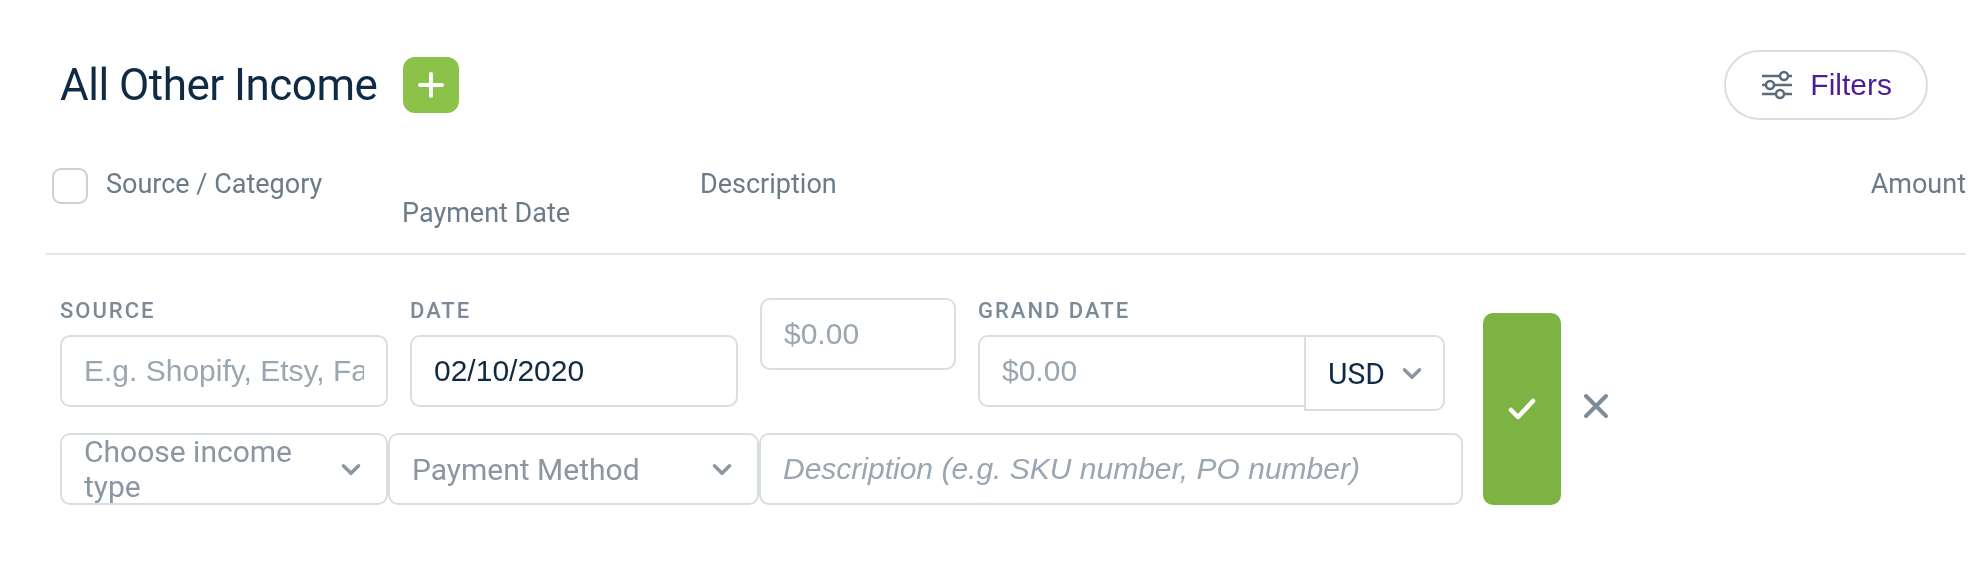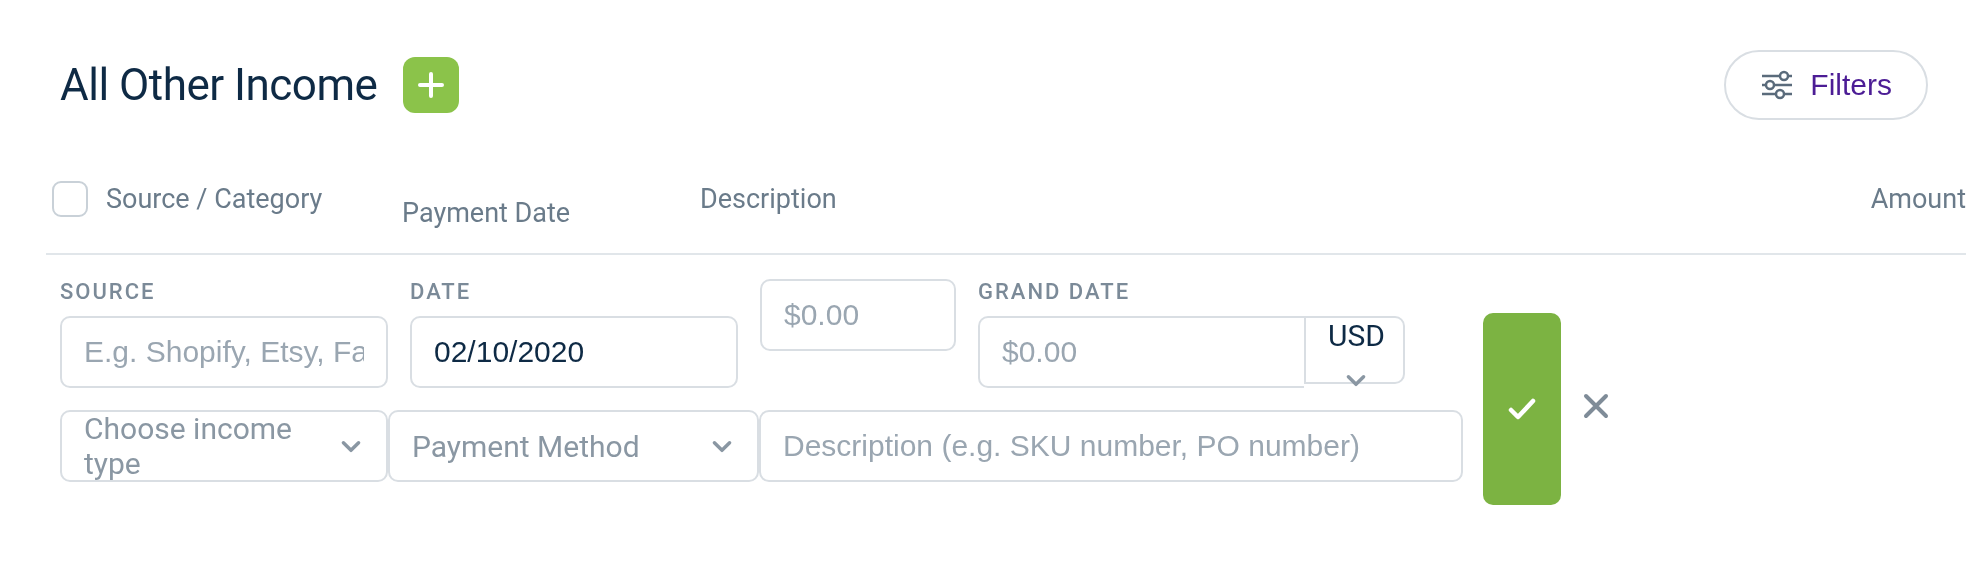--- a/index.html
+++ b/index.html
@@ -49,21 +49,20 @@
     background: #fff;
     border: 2px solid #d9dee3;
     border-radius: 38px;
     padding: 16px 34px;
     font-size: 30px;
     color: #4c1d95;
     cursor: pointer;
   }
   .table-header {
     display: flex;
-    align-items: center;
     border-bottom: 2px solid #e1e6ea;
     padding-bottom: 24px;
     padding-left: 6px;
     padding-right: 0;
     min-height: 62px;
     width: 1920px;
     margin-left: -14px;
   }
   .chk-wrap {
     width: 54px;
@@ -78,21 +77,21 @@
     background: #fff;
     cursor: pointer;
   }
   .th {
     font-size: 27px;
     color: #6a7b8a;
     font-weight: 400;
   }
   .form-row {
     display: flex;
-    align-items: flex-start;
+    align-items: flex-end;
     gap: 20px;
     margin-top: 24px;
   }
   .form-cols {
     display: flex;
     flex-direction: column;
     gap: 22px;
   }
   .row1 {
     display: flex;
@@ -134,36 +133,35 @@
   }
   .currency-group {
     display: flex;
   }
   .currency-group .input {
     border-top-right-radius: 0;
     border-bottom-right-radius: 0;
     border-right: none;
   }
   .currency-select {
-    height: 68px;
+    height: 76px;
     border: 2px solid #d9dee3;
     border-left: 2px solid #d9dee3;
     border-top-right-radius: 10px;
     border-bottom-right-radius: 10px;
     border-top-left-radius: 0;
     border-bottom-left-radius: 0;
     background: #fff;
     font-size: 30px;
     padding: 0 18px 0 22px;
     color: #0e2a45;
     display: flex;
     align-items: center;
     gap: 14px;
     cursor: pointer;
-    flex-direction: column;
   }
   .chevron {
     width: 26px;
     height: 26px;
     flex-shrink: 0;
   }
   .actions-col {
     display: flex;
     align-items: center;
     gap: 14px;
@@ -263,21 +261,21 @@
           <svg class="chevron" viewBox="0 0 24 24">
             <path d="M5 9l7 7 7-7" stroke="#8a97a3" stroke-width="3.2" fill="none" stroke-linecap="round" stroke-linejoin="round"></path>
           </svg>
         </div>
         <div class="select" style="width:371px">
           <span>Payment Method</span>
           <svg class="chevron" viewBox="0 0 24 24">
             <path d="M5 9l7 7 7-7" stroke="#8a97a3" stroke-width="3.2" fill="none" stroke-linecap="round" stroke-linejoin="round"></path>
           </svg>
         </div>
-        <input class="input" style="width: 704px;" type="text" placeholder="Description (e.g. SKU number, PO number)">
+        <input class="input" style="width: 704px; font-style: italic;" type="text" placeholder="Description (e.g. SKU number, PO number)">
       </div>
     </div>
 
     <div class="actions-col">
       <button class="confirm-btn">
         <svg width="36" height="36" viewBox="0 0 36 36">
           <path d="M7 19l7 7L29 10" stroke="#fff" stroke-width="4.5" fill="none" stroke-linecap="round" stroke-linejoin="round"></path>
         </svg>
       </button>
       <button class="cancel-btn">

